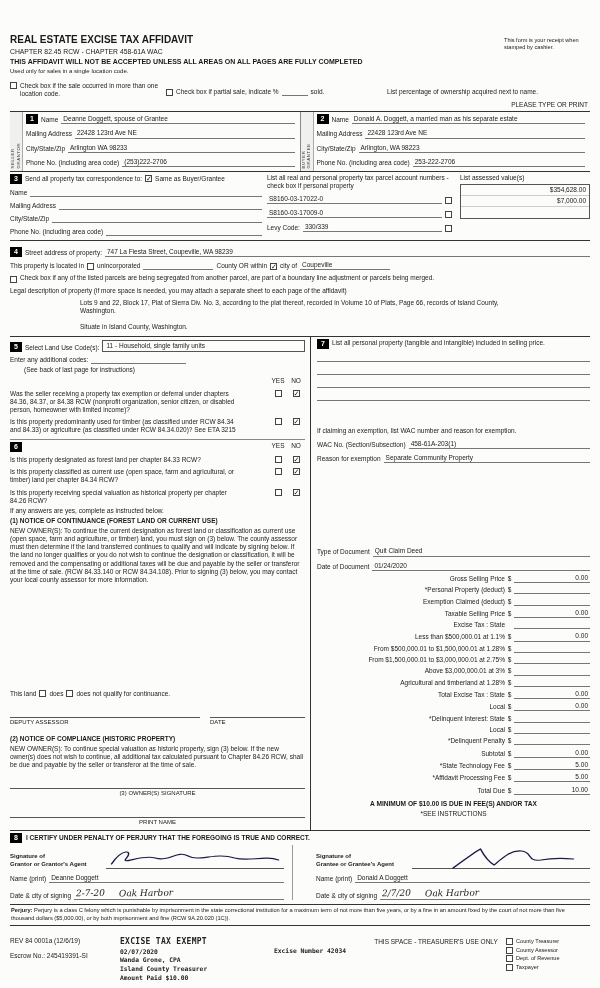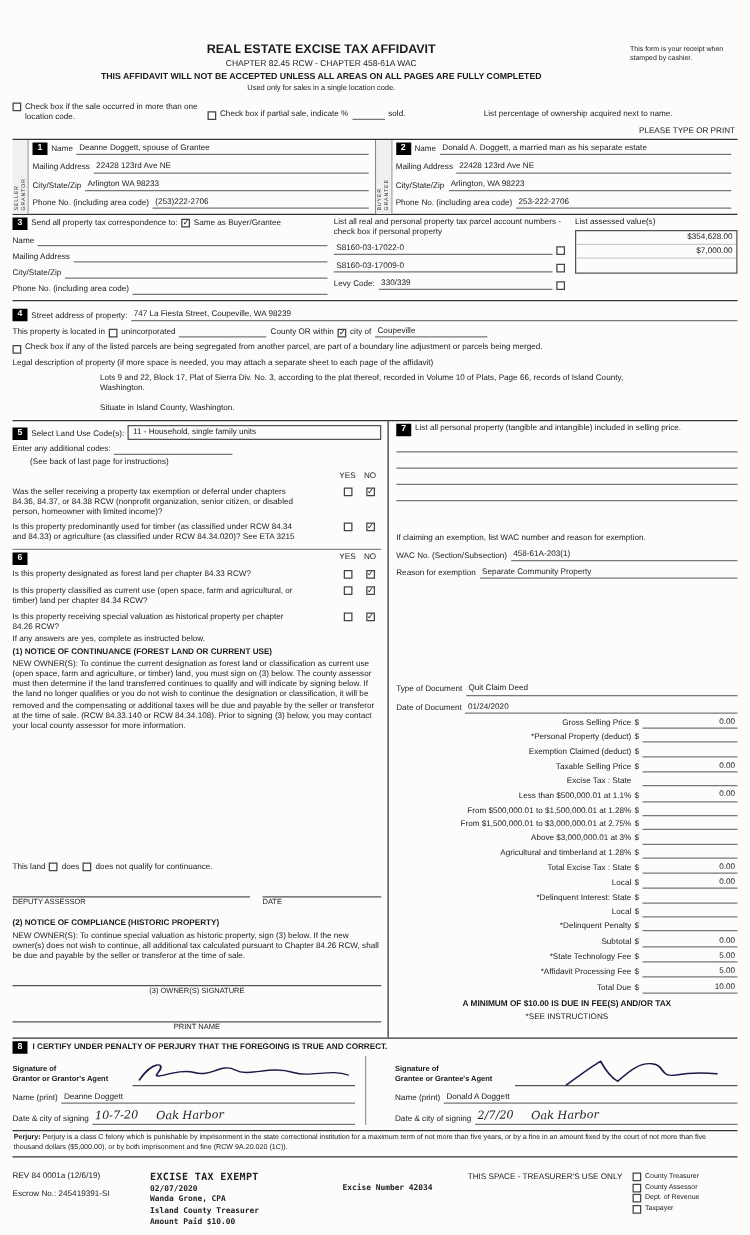--- a/index.html
+++ b/index.html
@@ -13,21 +13,21 @@
   .fld{border-bottom:1px solid #777;min-height:8px;}
   .numbox{display:inline-block;flex:none;width:12px;height:10px;background:#000;color:#fff;font-weight:bold;
       font-size:7px;line-height:10px;text-align:center;}
   
   .hdr{display:flex;align-items:flex-start;min-height:46px;}
   .logo{width:125px;display:flex;gap:2px;}
   .logo .l1{font-size:6px;}
   .logo .l2{font-size:13px;font-weight:bold;font-style:italic;letter-spacing:-0.3px;}
   .logo .l3{font-size:6px;}
   .swoosh{width:22px;height:22px;margin-top:2px;}
-  .titles{flex:1;text-align:center;}
+  .titles{flex:1;}
   .t1{font-size:10px;font-weight:bold;}
   .t2{font-size:6.8px;margin-top:1px;}
   .t3{font-size:7px;font-weight:bold;margin-top:2px;}
   .t4{font-size:6px;margin-top:1px;}
   .receipt{width:86px;font-size:5.6px;padding-top:3px;}
   
   .toprow{display:flex;align-items:flex-start;margin-top:2px;gap:6px;}
   .tr-a{width:150px;display:flex;gap:3px;}
   .tr-b{width:215px;display:flex;gap:3px;align-items:flex-end;padding-top:6px;}
   .tr-c{flex:1;padding-top:6px;}
@@ -512,21 +512,21 @@
               <path d="M4 18 C12 2 20 4 15 12 C10 20 26 8 36 12 C46 16 52 4 60 10 C68 16 80 6 94 12 C104 16 116 9 126 14" fill="none" stroke="#1a1a4a" stroke-width="1.1" stroke-linecap="round"></path>
             </svg>
           </div>
         </div>
         <div class="frow">
           <span class="flbl">Name (print)</span>
           <span class="fval">Deanne Doggett</span>
         </div>
         <div class="frow">
           <span class="flbl">Date &amp; city of signing</span>
-          <span class="fval"><span class="hand">10-7-20</span><span class="hand hand2">Oak Harbor</span></span>
+          <span class="fval"><span class="hand">2-7-20</span><span class="hand hand2">Oak Harbor</span></span>
         </div>
       </div>
       <div class="s8col">
         <div class="sigarea">
           <div class="siglabels">
             <div>Signature of</div>
             <div>Grantee or Grantee's Agent</div>
           </div>
           <div class="sigbox">
             <svg viewBox="0 0 130 26" preserveAspectRatio="none">

